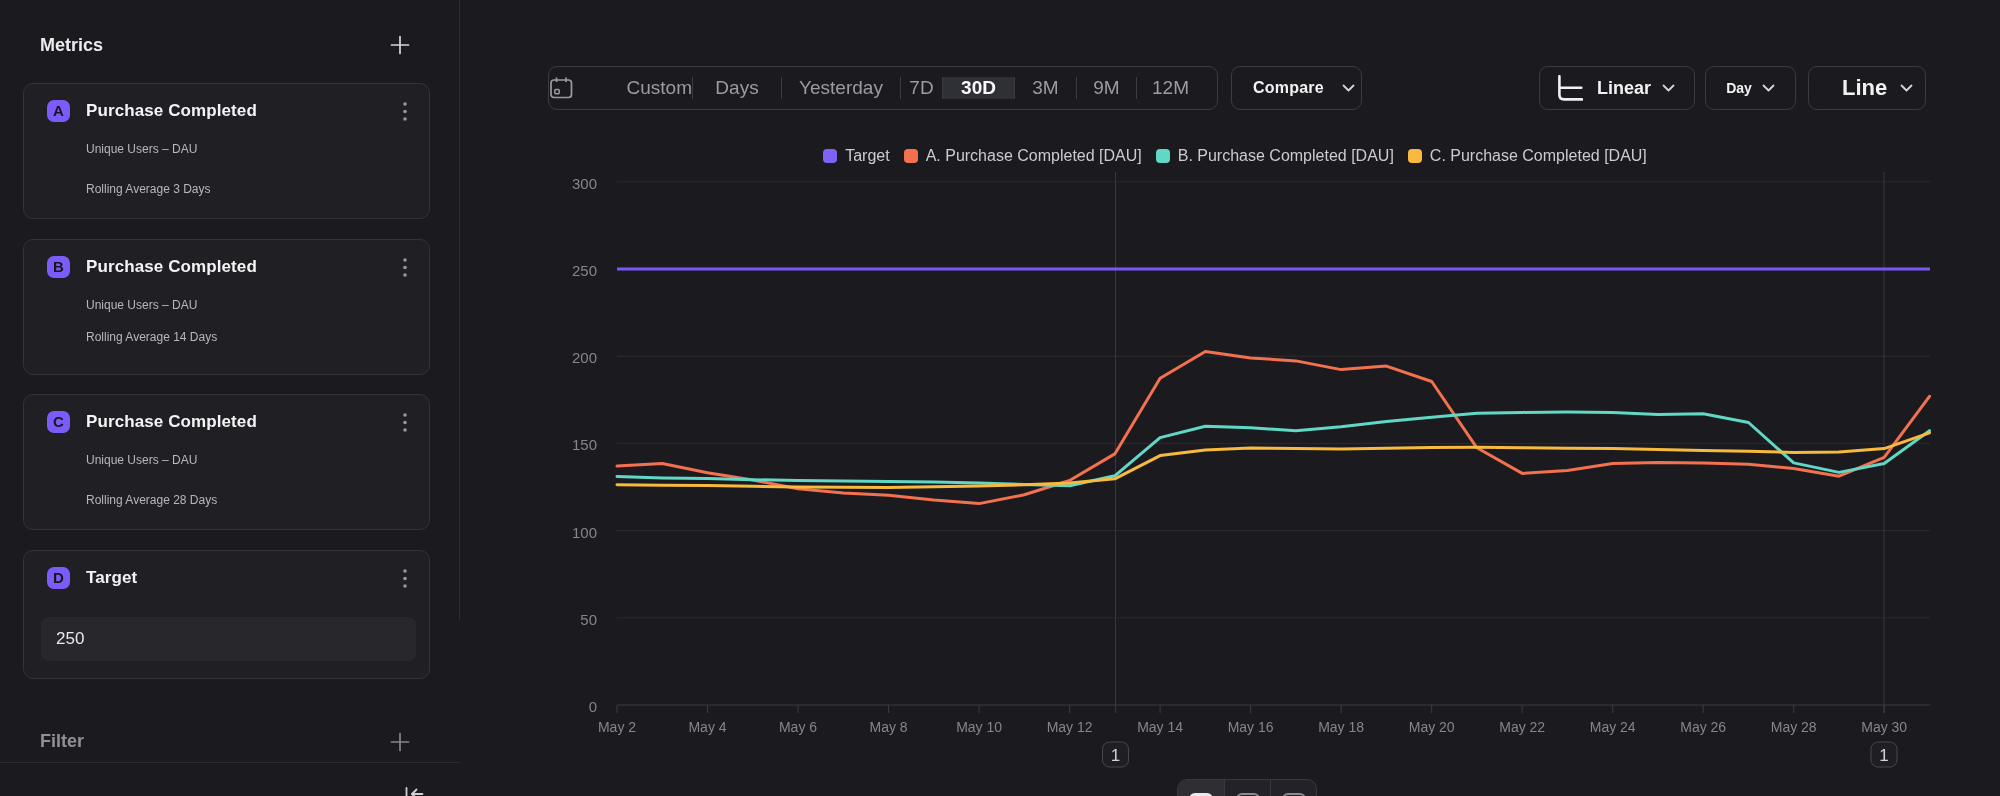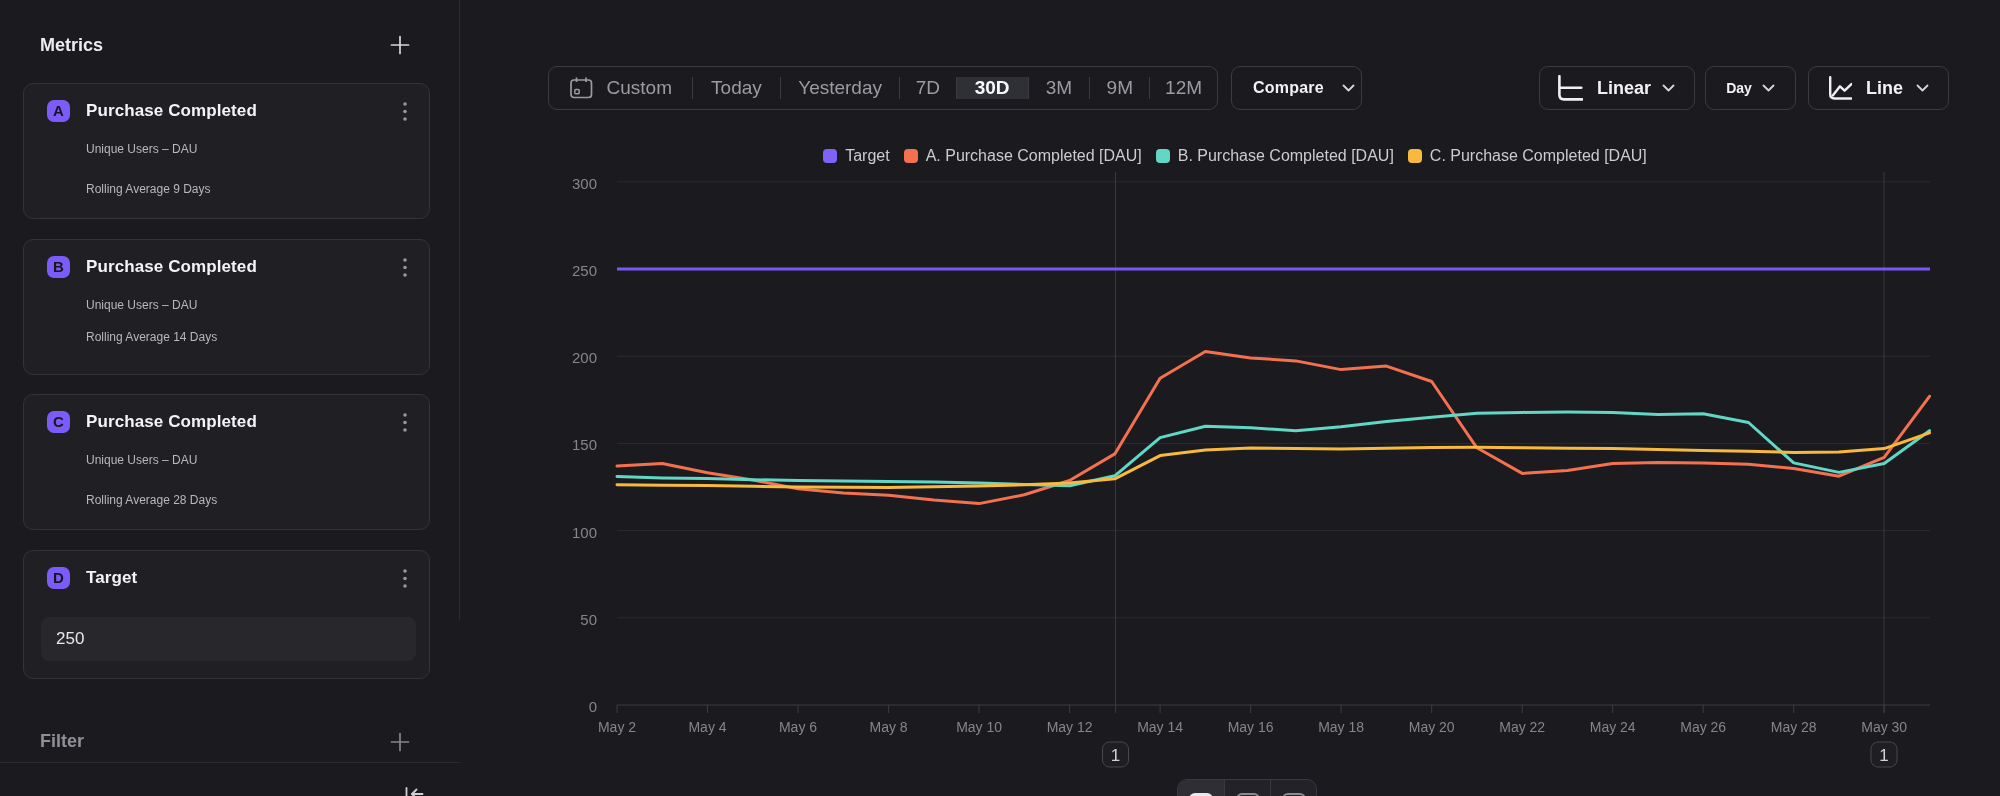--- a/index.html
+++ b/index.html
@@ -7,21 +7,21 @@
 #side { position:absolute; left:0; top:0; width:460px; height:620px; border-right:1px solid #2c2c31; }
 .card { position:absolute; left:23px; width:407px; background:#1f1f24; border:1px solid #333338; border-radius:10px; }
 .badge { position:absolute; left:23px; top:16px; width:23px; height:22px; border-radius:7px; background:#7b5bfa;
   color:#17171b; font-size:15px; font-weight:bold; text-align:center; line-height:22px; }
 .ctitle { position:absolute; left:62px; top:17px; font-size:17px; font-weight:bold; color:#f4f4f6; letter-spacing:0.1px; }
 .cdots { position:absolute; right:21px; top:16px; }
 .cline { position:absolute; left:62px; font-size:12px; color:#b7b7bc; }
 .hrow { position:absolute; left:40px; font-size:18px; font-weight:bold; color:#ececee; }
 .plusbtn { position:absolute; left:388px; }
 .seg { display:flex; align-items:center; justify-content:center; color:#9b9ca1; font-size:19px; border-left:1px solid #3b3b40; }
-.seg:first-child { border-left:none; }
+.seg:first-child { border-left:none;justify-content:space-between; }
 .seg.sel { background:#2f2f36; color:#fafafc; font-weight:bold; }
 .btn { position:absolute; top:66px; height:44px; border:1px solid #3b3b40; border-radius:9px; display:flex; align-items:center; color:#f2f2f4; }
 .litem { display:flex; align-items:center; gap:8px; }
 .lsw { width:14px; height:14px; border-radius:4px; display:inline-block; }
 .axlab { font-size:15px; fill:#85858a; font-family:"Liberation Sans",sans-serif; }
 .axlab2 { font-size:14px; fill:#85858a; font-family:"Liberation Sans",sans-serif; }
 .badge1 { font-size:17px; fill:#d2d2d7; font-family:"Liberation Sans",sans-serif; }
 </style></head>
 <body>
 <svg width="2000" height="796" style="position:absolute;left:0;top:0">
@@ -88,21 +88,21 @@
       </svg></div>
   <div class="card" style="top:83px;height:136px">
 <div class="badge">A</div>
 <div class="ctitle">Purchase Completed</div>
 <div class="cdots"><svg width="6" height="24" viewBox="0 0 6 24" fill="#97979d">
           <circle cx="3" cy="4" r="1.8"></circle>
           <circle cx="3" cy="11.5" r="1.8"></circle>
           <circle cx="3" cy="19" r="1.8"></circle>
         </svg></div>
 <div class="cline" style="top:58px">Unique Users – DAU</div>
-<div class="cline" style="top:98px">Rolling Average 9 Days</div>
+<div class="cline" style="top:98px">Rolling Average 3 Days</div>
 </div>
   <div class="card" style="top:239px;height:136px">
 <div class="badge">B</div>
 <div class="ctitle">Purchase Completed</div>
 <div class="cdots"><svg width="6" height="24" viewBox="0 0 6 24" fill="#97979d">
           <circle cx="3" cy="4" r="1.8"></circle>
           <circle cx="3" cy="11.5" r="1.8"></circle>
           <circle cx="3" cy="19" r="1.8"></circle>
         </svg></div>
 <div class="cline" style="top:58px">Unique Users – DAU</div>
@@ -145,23 +145,23 @@
 <div class="btn" style="left:548px;width:670px;padding:0;overflow:hidden">
     <div class="seg" style="width:143px">
       <svg width="24" height="24" viewBox="0 0 24 24" fill="none" stroke="#9b9ca1" stroke-width="1.7">
 <rect x="2" y="4" width="20.5" height="17.5" rx="3"></rect>
 <line x1="7.5" y1="1.5" x2="7.5" y2="6"></line>
         <line x1="17" y1="1.5" x2="17" y2="6"></line>
 <rect x="5.8" y="13.4" width="4.4" height="4.4" rx="1" stroke-width="1.5"></rect>
 </svg>
       <span style="margin-left:14px">Custom</span>
     </div>
-    <div class="seg" style="width:89px">Today</div>
+    <div class="seg" style="width:89px">Days</div>
     <div class="seg" style="width:119px">Yesterday</div>
-    <div class="seg" style="width:57px">7D</div>
+    <div class="seg" style="width:42px">7D</div>
     <div class="seg sel" style="width:72px">30D</div>
     <div class="seg" style="width:62px">3M</div>
     <div class="seg" style="width:60px">9M</div>
     <div class="seg" style="width:68px">12M</div>
   </div>
 <div class="btn" style="left:1231px;width:131px;padding-left:21px;gap:18px;font-size:16px;font-weight:bold;letter-spacing:0.2px">Compare <svg width="13" height="8" viewBox="0 0 13 8" fill="none">
       <path d="M1.5 1.5 L6.5 6.5 L11.5 1.5" stroke="#d5d5da" stroke-width="1.8" stroke-linecap="round" stroke-linejoin="round"></path>
     </svg></div>
 <div class="btn" style="left:1539px;width:156px;padding:0 17px;font-size:18px;font-weight:bold">
     <svg width="26" height="26" viewBox="0 0 26 26" fill="none" stroke="#f0f0f3" stroke-width="2.6" stroke-linecap="round">
@@ -173,21 +173,21 @@
       <svg width="13" height="8" viewBox="0 0 13 8" fill="none">
         <path d="M1.5 1.5 L6.5 6.5 L11.5 1.5" stroke="#d5d5da" stroke-width="1.8" stroke-linecap="round" stroke-linejoin="round"></path>
       </svg>
     </span>
   </div>
 <div class="btn" style="left:1705px;width:91px;justify-content:center;font-size:14px;font-weight:bold">Day<span style="margin-left:10px;display:flex">
       <svg width="13" height="8" viewBox="0 0 13 8" fill="none">
         <path d="M1.5 1.5 L6.5 6.5 L11.5 1.5" stroke="#d5d5da" stroke-width="1.8" stroke-linecap="round" stroke-linejoin="round"></path>
       </svg>
     </span></div>
-<div class="btn" style="left:1808px;width:141px;padding:8px 19px;font-size:18px;font-weight:bold">
+<div class="btn" style="left:1808px;width:118px;padding:8px 19px;font-size:22px;font-weight:bold">
     <svg width="26" height="26" viewBox="0 0 26 26" fill="none" stroke="#f0f0f3" stroke-width="2.6" stroke-linecap="round" stroke-linejoin="round">
 <path d="M2.4 1.2 V19.8 C2.4 22.6 4.2 24.4 7 24.4 H25.2"></path>
       <path d="M5.2 21 L13 11.2 L18 15.9 L25.4 8.8"></path>
 </svg>
     <span style="margin-left:14px">Line</span>
     <span style="margin-left:13px;display:flex">
       <svg width="13" height="8" viewBox="0 0 13 8" fill="none">
         <path d="M1.5 1.5 L6.5 6.5 L11.5 1.5" stroke="#d5d5da" stroke-width="1.8" stroke-linecap="round" stroke-linejoin="round"></path>
       </svg>
     </span>

